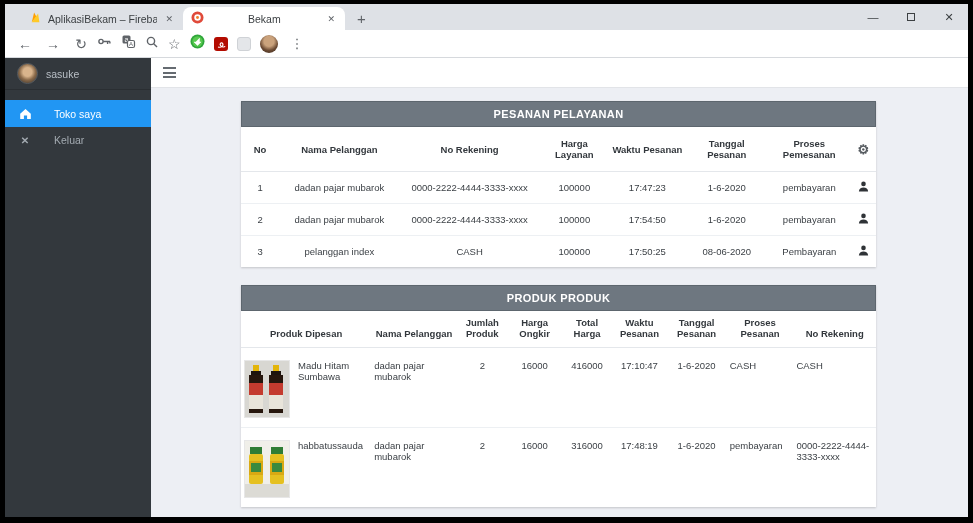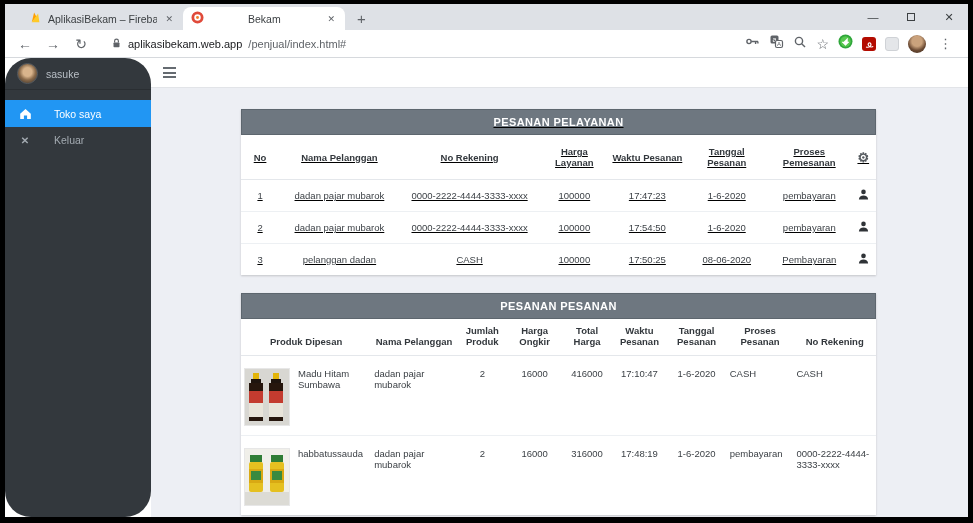--- a/index.html
+++ b/index.html
@@ -46,21 +46,21 @@
   .ext-gray{ width:14px; height:14px; border-radius:3px; background:#e4e6e9; border:1px solid #cfd2d6; }
   .chrome-avatar{
     width:18px; height:18px; border-radius:50%;
     background:radial-gradient(circle at 50% 35%, #caa27c 0 34%, #6b4a33 62%, #38261c 100%);
   }
   .dots{ font-size:13px; color:#5f6368; padding:0 4px; }
 
   
   .page{ display:flex; height:459px; }
 
-  .sidebar{ width:146px; background:#33383d; flex-shrink:0;border-radius:26px; }
+  .sidebar{ width:146px; background:#33383d; flex-shrink:0; }
   .user-row{
     display:flex; align-items:center; gap:8px; padding:6px 12px; height:32px;
     border-bottom:1px solid #2a2e32;
   }
   .user-avatar{
     width:21px; height:21px; border-radius:50%; border:1px solid #565b60;
     background:radial-gradient(circle at 50% 42%, #d9b48c 0 30%, #8a6a4a 55%, #2f2a26 100%);
   }
   .user-name{ font-size:10.5px; color:#b9bfc6; }
   .menu{ padding-top:10px; }
@@ -78,21 +78,21 @@
     display:flex; align-items:center; padding-left:12px;
   }
   .hamburger{ display:inline-flex; flex-direction:column; gap:2.5px; cursor:pointer; }
   .hamburger i{ display:block; width:13px; height:2px; background:#656b71; }
 
   .content{ flex:1; overflow:hidden; }
   .card{
     width:635px; margin-left:90px; background:#fff;
     box-shadow:0 1px 2px rgba(0,0,0,.18);
   }
-  .card.first{ margin-top:21px;text-decoration:underline; }
+  .card.first{ margin-top:13px; }
   .card.second{ margin-top:18px; }
   .card-title{
     background:#6e7780; border:1px solid #5d666e; color:#fff; text-align:center;
     font-size:11px; font-weight:bold; letter-spacing:.4px; padding:6px 0;
   }
 
   table{ width:100%; border-collapse:collapse; table-layout:fixed; }
   th{
     font-size:9.5px; font-weight:bold; color:#33383d; text-align:center;
     padding:11px 3px; border-bottom:1px solid #e4e7eb;
@@ -143,30 +143,20 @@
       <span>—</span>
       <span><i class="win-box"></i></span>
       <span>✕</span>
     </div>
   </div>
 
   <div class="addressbar">
     <span class="navicon">←</span>
     <span class="navicon">→</span>
     <span class="navicon">↻</span>
-    <div class="urlzone">
-      <span>
-        <svg width="11" height="12" viewBox="0 0 14 15">
-              <path d="M4.6,7 V5 a2.4,2.4 0 0 1 4.8,0 V7" fill="none" stroke="#5f6368" stroke-width="1.5"></path>
-              <rect x="3.2" y="6.8" width="7.6" height="6" rx="1" fill="#5f6368"></rect>
-            </svg>
-      </span>
-      <span class="url-domain">aplikasibekam.web.app</span>
-          <span class="url-path">/penjual/index.html#</span>
-    </div>
     <div class="bar-right">
       <span>
         <svg width="15" height="15" viewBox="0 0 15 15">
               <circle cx="4" cy="7.5" r="2.1" fill="none" stroke="#5f6368" stroke-width="1.4"></circle>
               <path d="M6.2,7.5 H13 M10.6,7.5 V10 M12.9,7.5 V9.4" fill="none" stroke="#5f6368" stroke-width="1.4"></path>
             </svg>
       </span>
       <span>
         <svg width="15" height="15" viewBox="0 0 15 15">
               <rect x="1.5" y="1.5" width="8" height="8" rx="1.5" fill="#5f6368"></rect>
@@ -281,37 +271,37 @@
                 <td>17:54:50</td>
                 <td>1-6-2020</td>
                 <td>pembayaran</td>
                 <td><span><svg width="11" height="11" viewBox="0 0 11 11">
                           <circle cx="5.5" cy="2.9" r="2.3" fill="#2f3337"></circle>
                           <path d="M0.9,10.6 C0.9,7.7 3,6.4 5.5,6.4 S10.1,7.7 10.1,10.6 Z" fill="#2f3337"></path>
                         </svg></span></td>
               </tr>
               <tr>
                 <td>3</td>
-                <td>pelanggan dadan</td>
+                <td>pelanggan index</td>
                 <td>CASH</td>
                 <td>100000</td>
                 <td>17:50:25</td>
                 <td>08-06-2020</td>
                 <td>Pembayaran</td>
                 <td><span><svg width="11" height="11" viewBox="0 0 11 11">
                           <circle cx="5.5" cy="2.9" r="2.3" fill="#2f3337"></circle>
                           <path d="M0.9,10.6 C0.9,7.7 3,6.4 5.5,6.4 S10.1,7.7 10.1,10.6 Z" fill="#2f3337"></path>
                         </svg></span></td>
               </tr>
             </tbody>
           </table>
         </section>
 
         <section class="card second">
-          <div class="card-title">PESANAN PESANAN</div>
+          <div class="card-title">PRODUK PRODUK</div>
           <table class="t2">
             <colgroup>
               <col style="width:8.5%">
                   <col style="width:12%">
                   <col style="width:13.5%">
                   <col style="width:8%">
               <col style="width:8.5%">
                   <col style="width:8%">
                   <col style="width:8.5%">
                   <col style="width:9.5%">

